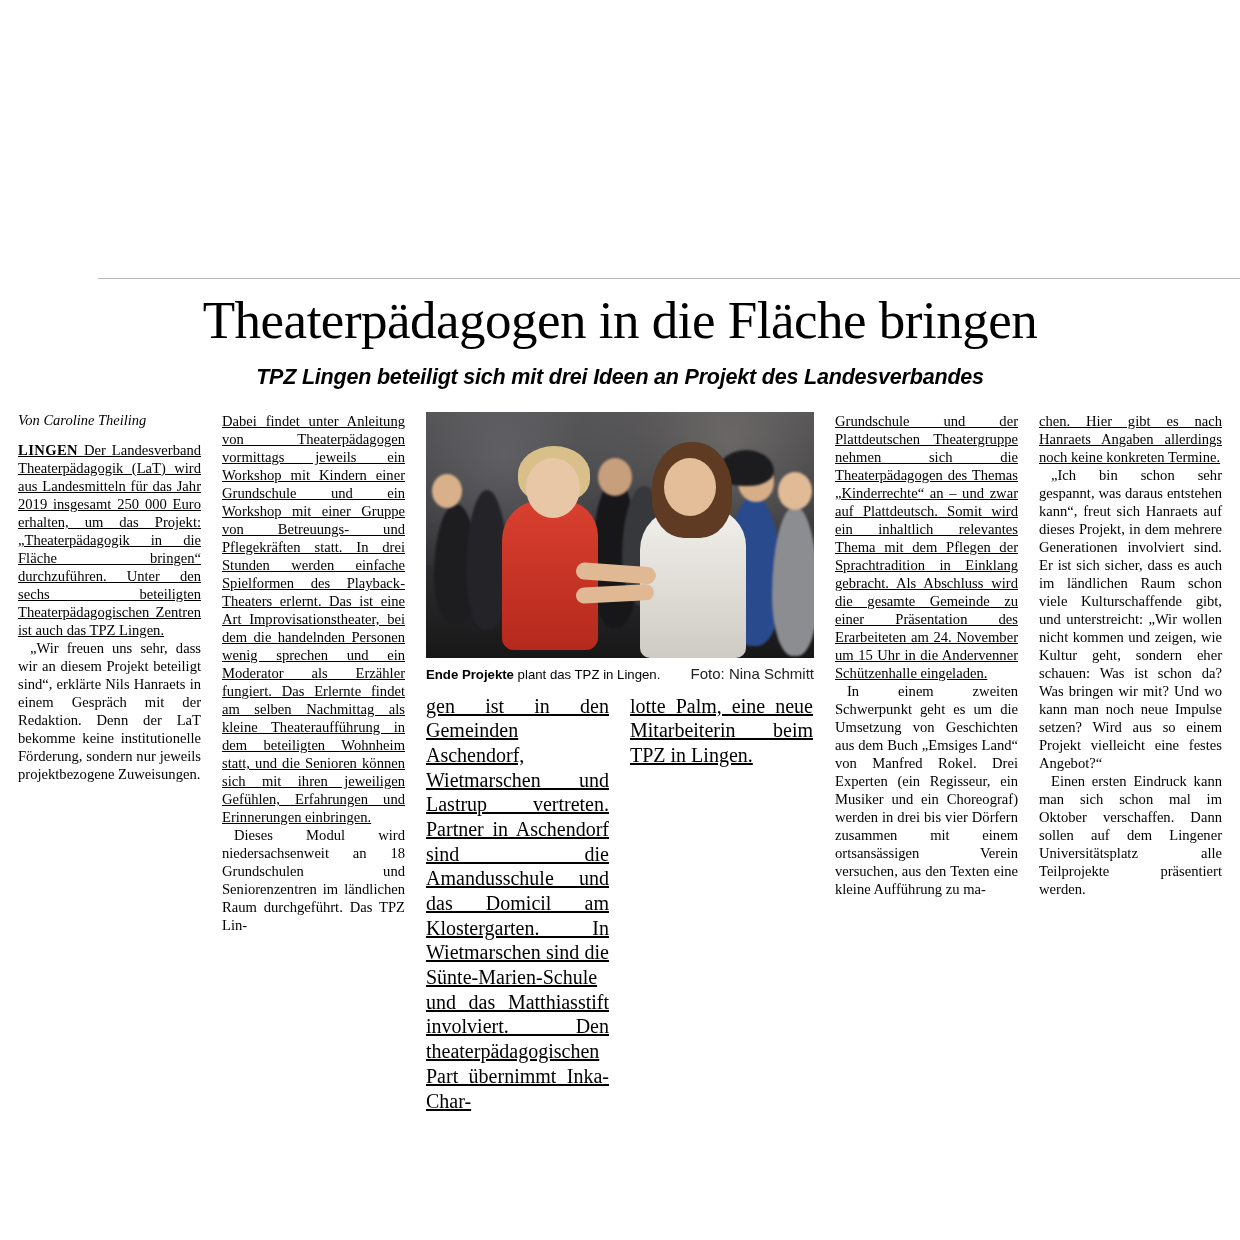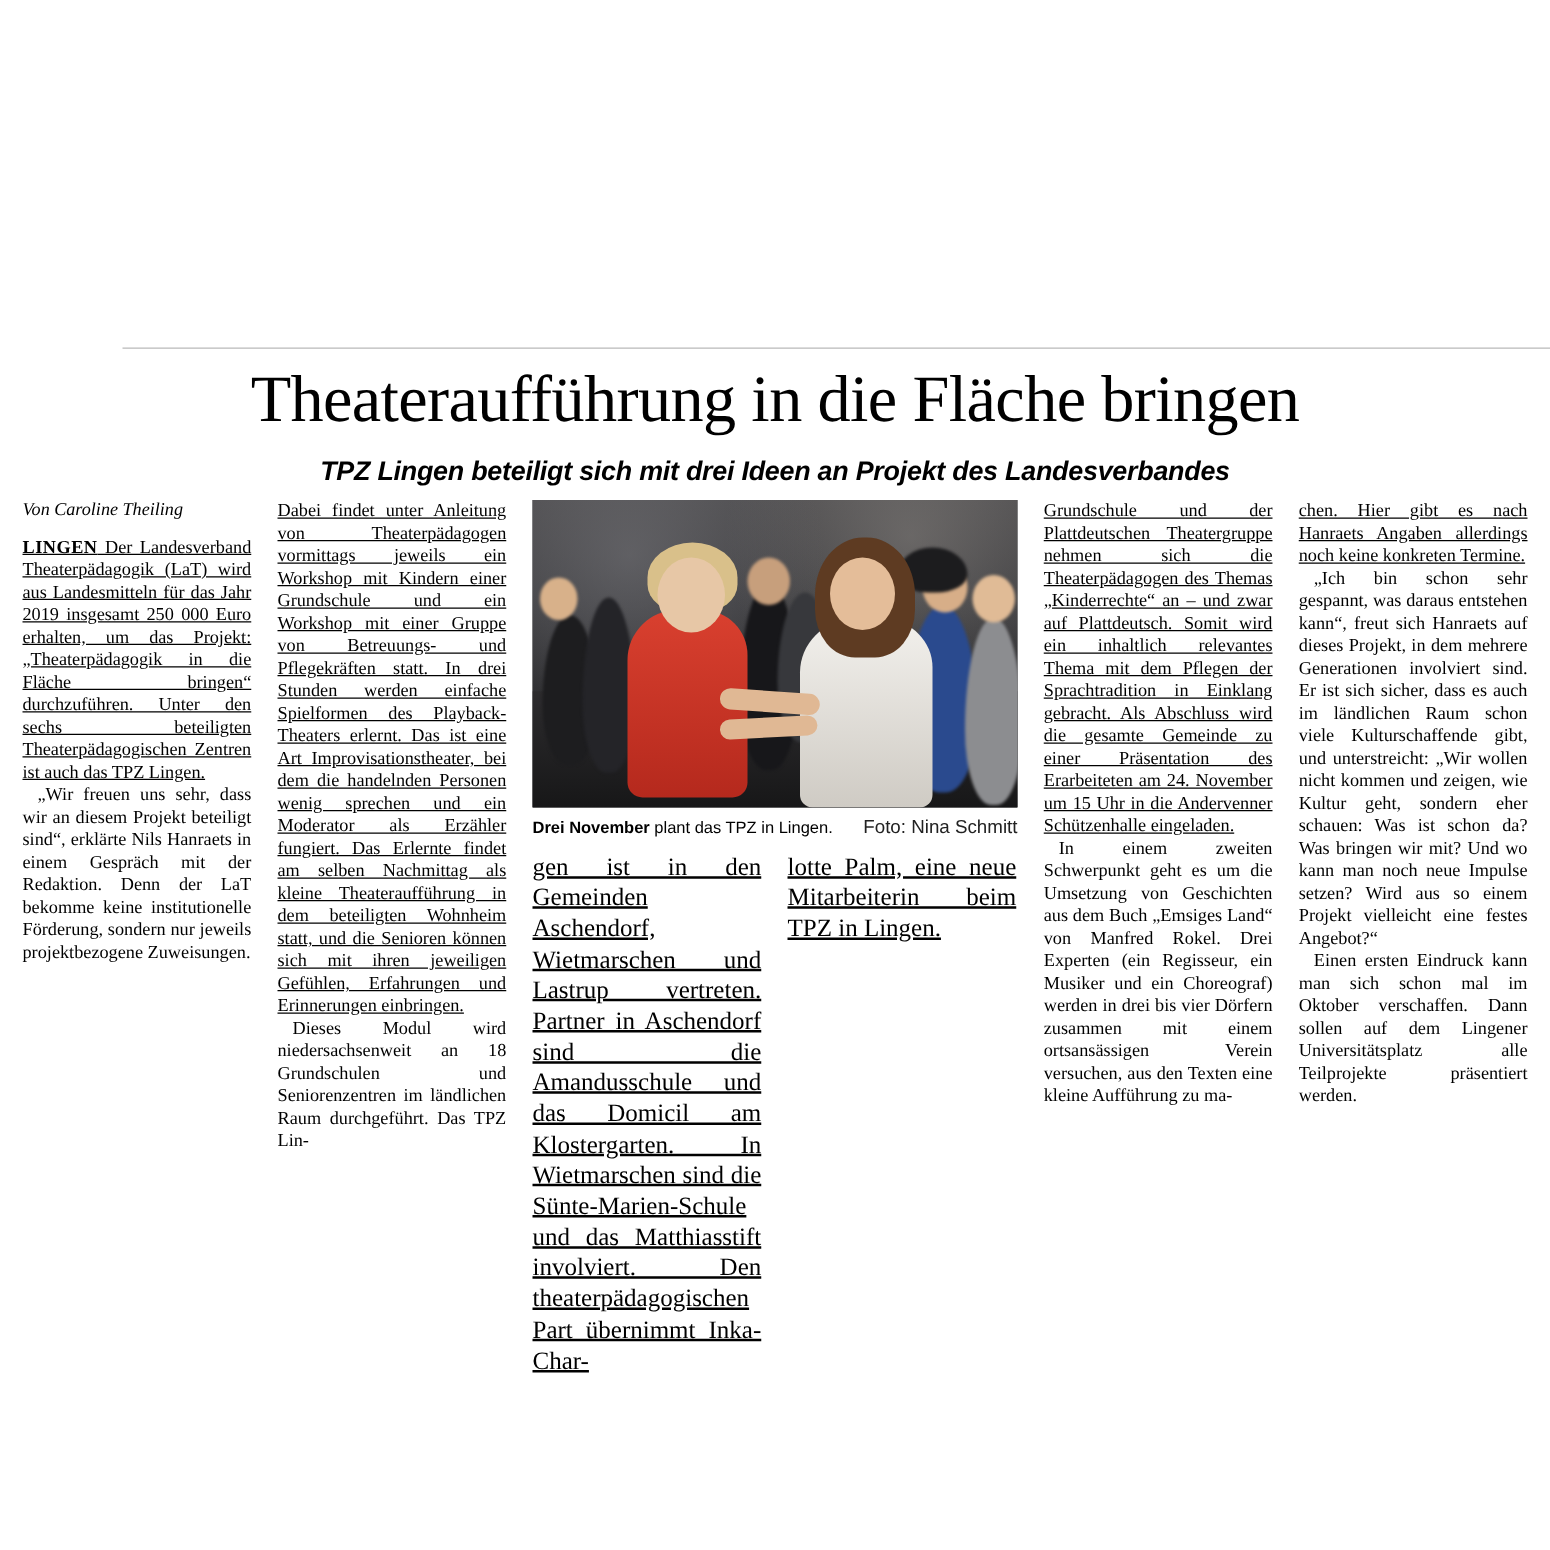--- a/index.html
+++ b/index.html
@@ -47,21 +47,21 @@
     font-size: 21.5px;
     font-weight: bold;
     text-align: center;
     margin-top: 16px;
     letter-spacing: -0.2px;
     font-style: italic;
   }
   .columns {
     position: absolute;
     left: 18px;
-    top: 400px;
+    top: 412px;
     width: 1205px;
     display: flex;
     gap: 0;
   }
   .col {
     width: 183px;
     margin-right: 21px;
     font-size: 14.6px;
     line-height: 1.235;
     text-align: justify;
@@ -203,21 +203,21 @@
     hyphens: auto;
   }
   .sub-col:last-child { margin-right: 0; }
 </style>
 </head>
 <body>
 
 <div class="page">
   <div class="article">
     <div class="rule-top"></div>
-    <h1 class="headline">Theateraufführung in die Fläche bringen</h1>
+    <h1 class="headline">Theaterpädagogen in die Fläche bringen</h1>
     <div class="subhead">TPZ Lingen beteiligt sich mit drei Ideen an Projekt des Landesverbandes</div>
   </div>
 
   <div class="columns">
 
     <div class="col">
       <div class="byline">Von Caroline Theiling</div>
       <p class="para first"><span class="dateline">LINGEN</span> <span>Der Landesverband Theaterpädagogik (LaT) wird aus Landesmitteln für das Jahr 2019 insgesamt 250 000 Euro erhalten, um das Projekt: „Theaterpädagogik in die Fläche bringen“ durchzuführen. Unter den sechs beteiligten Theaterpädagogischen Zentren ist auch das TPZ Lingen.</span></p>
       <p class="para">„Wir freuen uns sehr, dass wir an diesem Projekt beteiligt sind“, erklärte Nils Hanraets in einem Gespräch mit der Redaktion. Denn der LaT bekomme keine institutionelle Förderung, sondern nur jeweils projektbezogene Zuweisungen.</p>
     </div>
@@ -250,21 +250,21 @@
             <div class="girl-left-hair"></div>
             <div class="girl-left-head"></div>
             <div class="girl-right-body"></div>
             <div class="girl-right-hair"></div>
             <div class="girl-right-head"></div>
             <div class="arm" style="left:150px; top:150px; width:80px; height:17px; transform:rotate(4deg);"></div>
             <div class="arm" style="left:150px; top:176px; width:78px; height:16px; transform:rotate(-3deg);"></div>
           </div>
         </div>
         <div class="caption">
-          <div class="ctext"><b>Drei November</b><span> plant das TPZ in Lingen.</span></div>
+          <div class="ctext"><b>Ende Projekte</b><span> plant das TPZ in Lingen.</span></div>
           <div class="credit">Foto: Nina Schmitt</div>
         </div>
       </div>
 
       <div class="under-photo">
         <div class="sub-col">
           <p class="para first">gen ist in den Gemeinden Aschendorf, Wietmarschen und Lastrup vertreten. Partner in Aschendorf sind die Amandusschule und das Domicil am Klostergarten. In Wietmarschen sind die Sünte-Marien-Schule und das Matthiasstift involviert. Den theaterpädagogischen Part übernimmt Inka-Char-</p>
         </div>
         <div class="sub-col">
           <p class="para first">lotte Palm, eine neue Mitarbeiterin beim TPZ in Lingen.</p>

